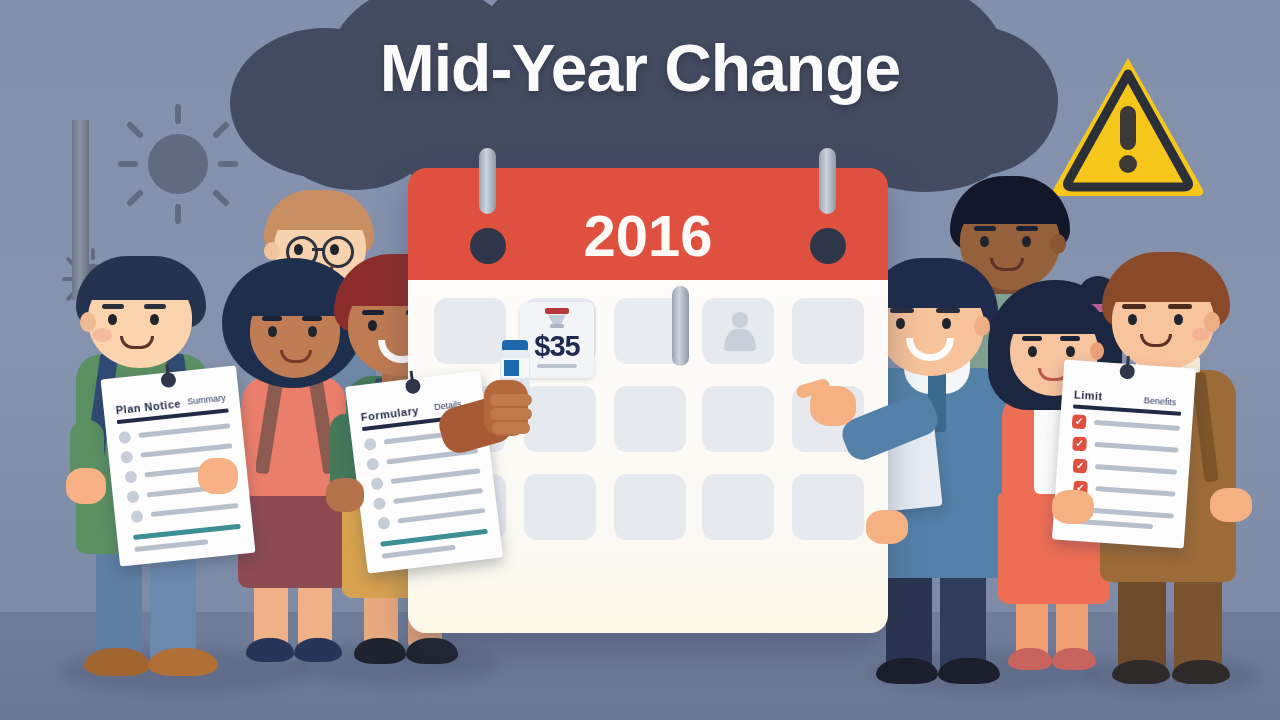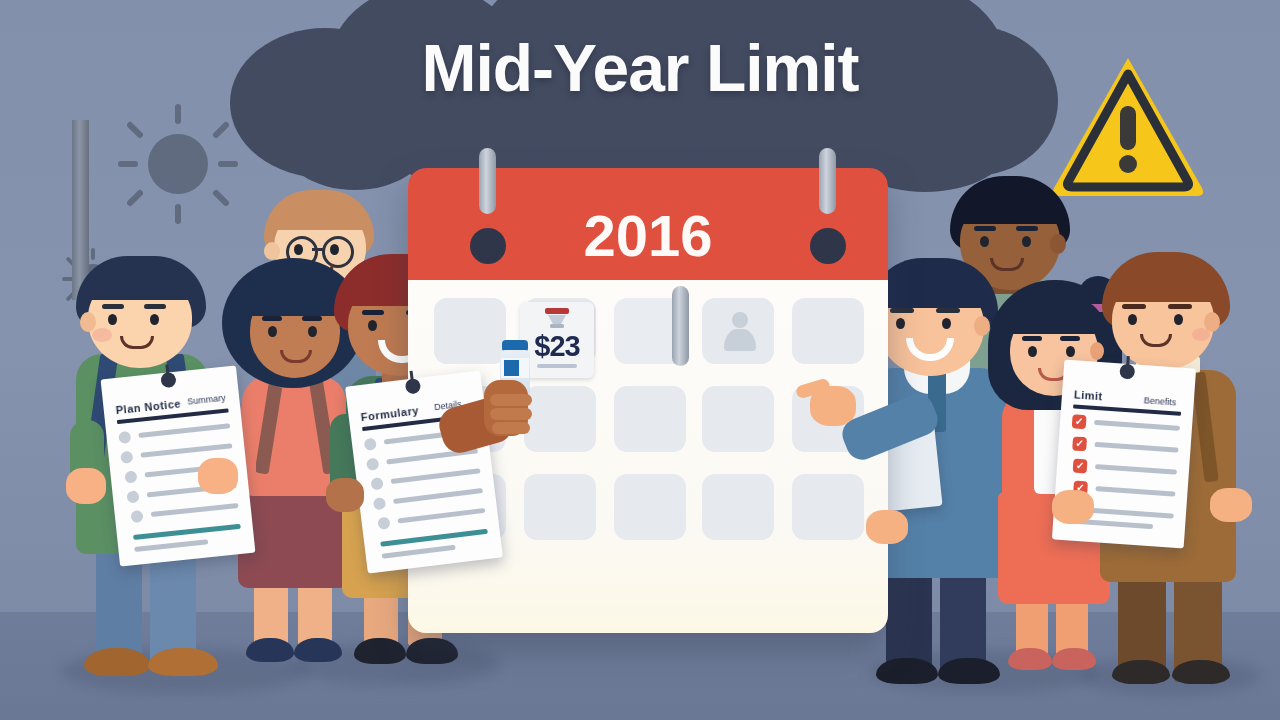--- a/index.html
+++ b/index.html
@@ -179,21 +179,21 @@
     <div class="lobe" style="left:230px;top:-36px;width:230px;height:205px;"></div>
     <div class="lobe" style="left:400px;top:-40px;width:240px;height:210px;"></div>
     <div class="lobe" style="left:560px;top:-20px;width:210px;height:190px;"></div>
     <div class="lobe" style="left:648px;top:26px;width:170px;height:150px;"></div>
     <div class="lobe" style="left:40px;top:90px;width:150px;height:100px;"></div>
     <div class="lobe" style="left:160px;top:100px;width:170px;height:100px;"></div>
     <div class="lobe" style="left:300px;top:104px;width:180px;height:98px;"></div>
     <div class="lobe" style="left:450px;top:104px;width:180px;height:98px;"></div>
     <div class="lobe" style="left:600px;top:96px;width:170px;height:96px;"></div>
     <div class="lobe" style="left:30px;top:30px;width:740px;height:120px;border-radius:60px;"></div>
-    <div id="cloud-title">Mid-Year Limit</div>
+    <div id="cloud-title">Mid-Year Change</div>
   </div>
 
   <div id="warning-post"></div>
   <div id="warning-sign">
     <svg width="160" height="150" viewBox="0 0 160 150">
       <path d="M80 6 L154 136 Q158 144 148 144 L12 144 Q2 144 6 136 Z" fill="#f6c71a"></path>
       <path d="M80 22 L140 130 Q142 135 136 135 L24 135 Q18 135 20 130 Z" fill="none" stroke="#2b2f38" stroke-width="9" stroke-linejoin="round"></path>
       <rect x="72" y="54" width="16" height="44" rx="8" fill="#3c3a38"></rect>
       <circle cx="80" cy="112" r="9" fill="#3c3a38"></circle>
     </svg>
@@ -470,21 +470,21 @@
       <div class="cell" style="left:358px;top:176px;"></div>
 
       <div id="note35">
         <div id="note35-vial">
           <svg width="40" height="24" viewBox="0 0 40 24">
             <rect x="8" y="1" width="24" height="6" rx="2" fill="#b8383a"></rect>
             <path d="M11 8 H29 L24 17 H16 Z" fill="#c3cbd8"></path>
             <rect x="13" y="17" width="14" height="4" rx="1.5" fill="#aab4c3"></rect>
           </svg>
         </div>
-        <div id="note35-text">$23</div>
+        <div id="note35-text">$35</div>
         <div id="note35-rule"></div>
       </div>
     </div>
 
   </div>
 
   <div class="ring-base" style="left:470px;top:228px;"></div>
   <div class="ring" style="left:479px;top:148px;"></div>
   <div class="ring-base" style="left:810px;top:228px;"></div>
   <div class="ring" style="left:819px;top:148px;"></div>

